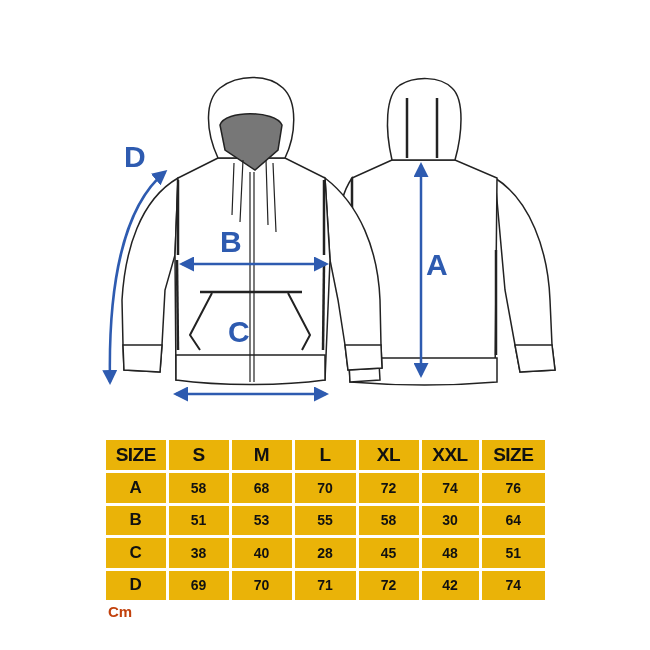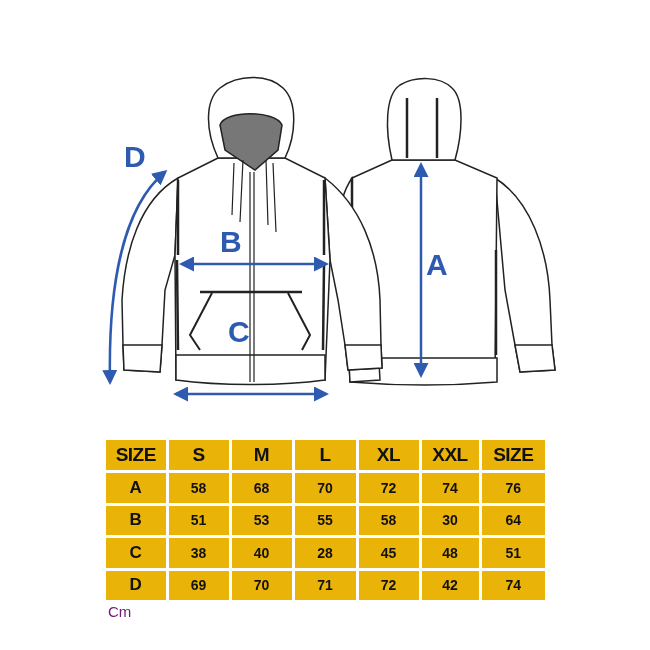--- a/index.html
+++ b/index.html
@@ -15,21 +15,21 @@
   #size-table td, #size-table th {
     padding: 0; text-align: center; color: #111111; font-weight: bold;
     border-right: 3px solid #ffffff;
     border-bottom: 3px solid #ffffff;
   }
   #size-table tr:last-child td { border-bottom: none; }
   #size-table td:last-child, #size-table th:last-child { border-right: none; }
   #size-table th { font-size: 19px; height: 30px; letter-spacing: -0.5px; }
   #size-table td { font-size: 14px; height: 29px; }
   #size-table td.rowlabel { font-size: 17px; }
-  #unit-label { position: absolute; left: 108px; top: 603px; font-size: 15px; font-weight: normal; color: #701a75; }
+  #unit-label { position: absolute; left: 108px; top: 603px; font-size: 15px; font-weight: bold; color: #c2410c; }
 </style>
 </head>
 <body>
 
 <svg id="illustration" viewBox="0 0 650 420" xmlns="http://www.w3.org/2000/svg">
   <defs>
     <marker id="ah" viewBox="0 0 10 10" refX="8" refY="5" markerWidth="6" markerHeight="6" orient="auto-start-reverse">
       <path d="M0,0 L10,5 L0,10 z" fill="#2e5bb0"></path>
     </marker>
   </defs>

